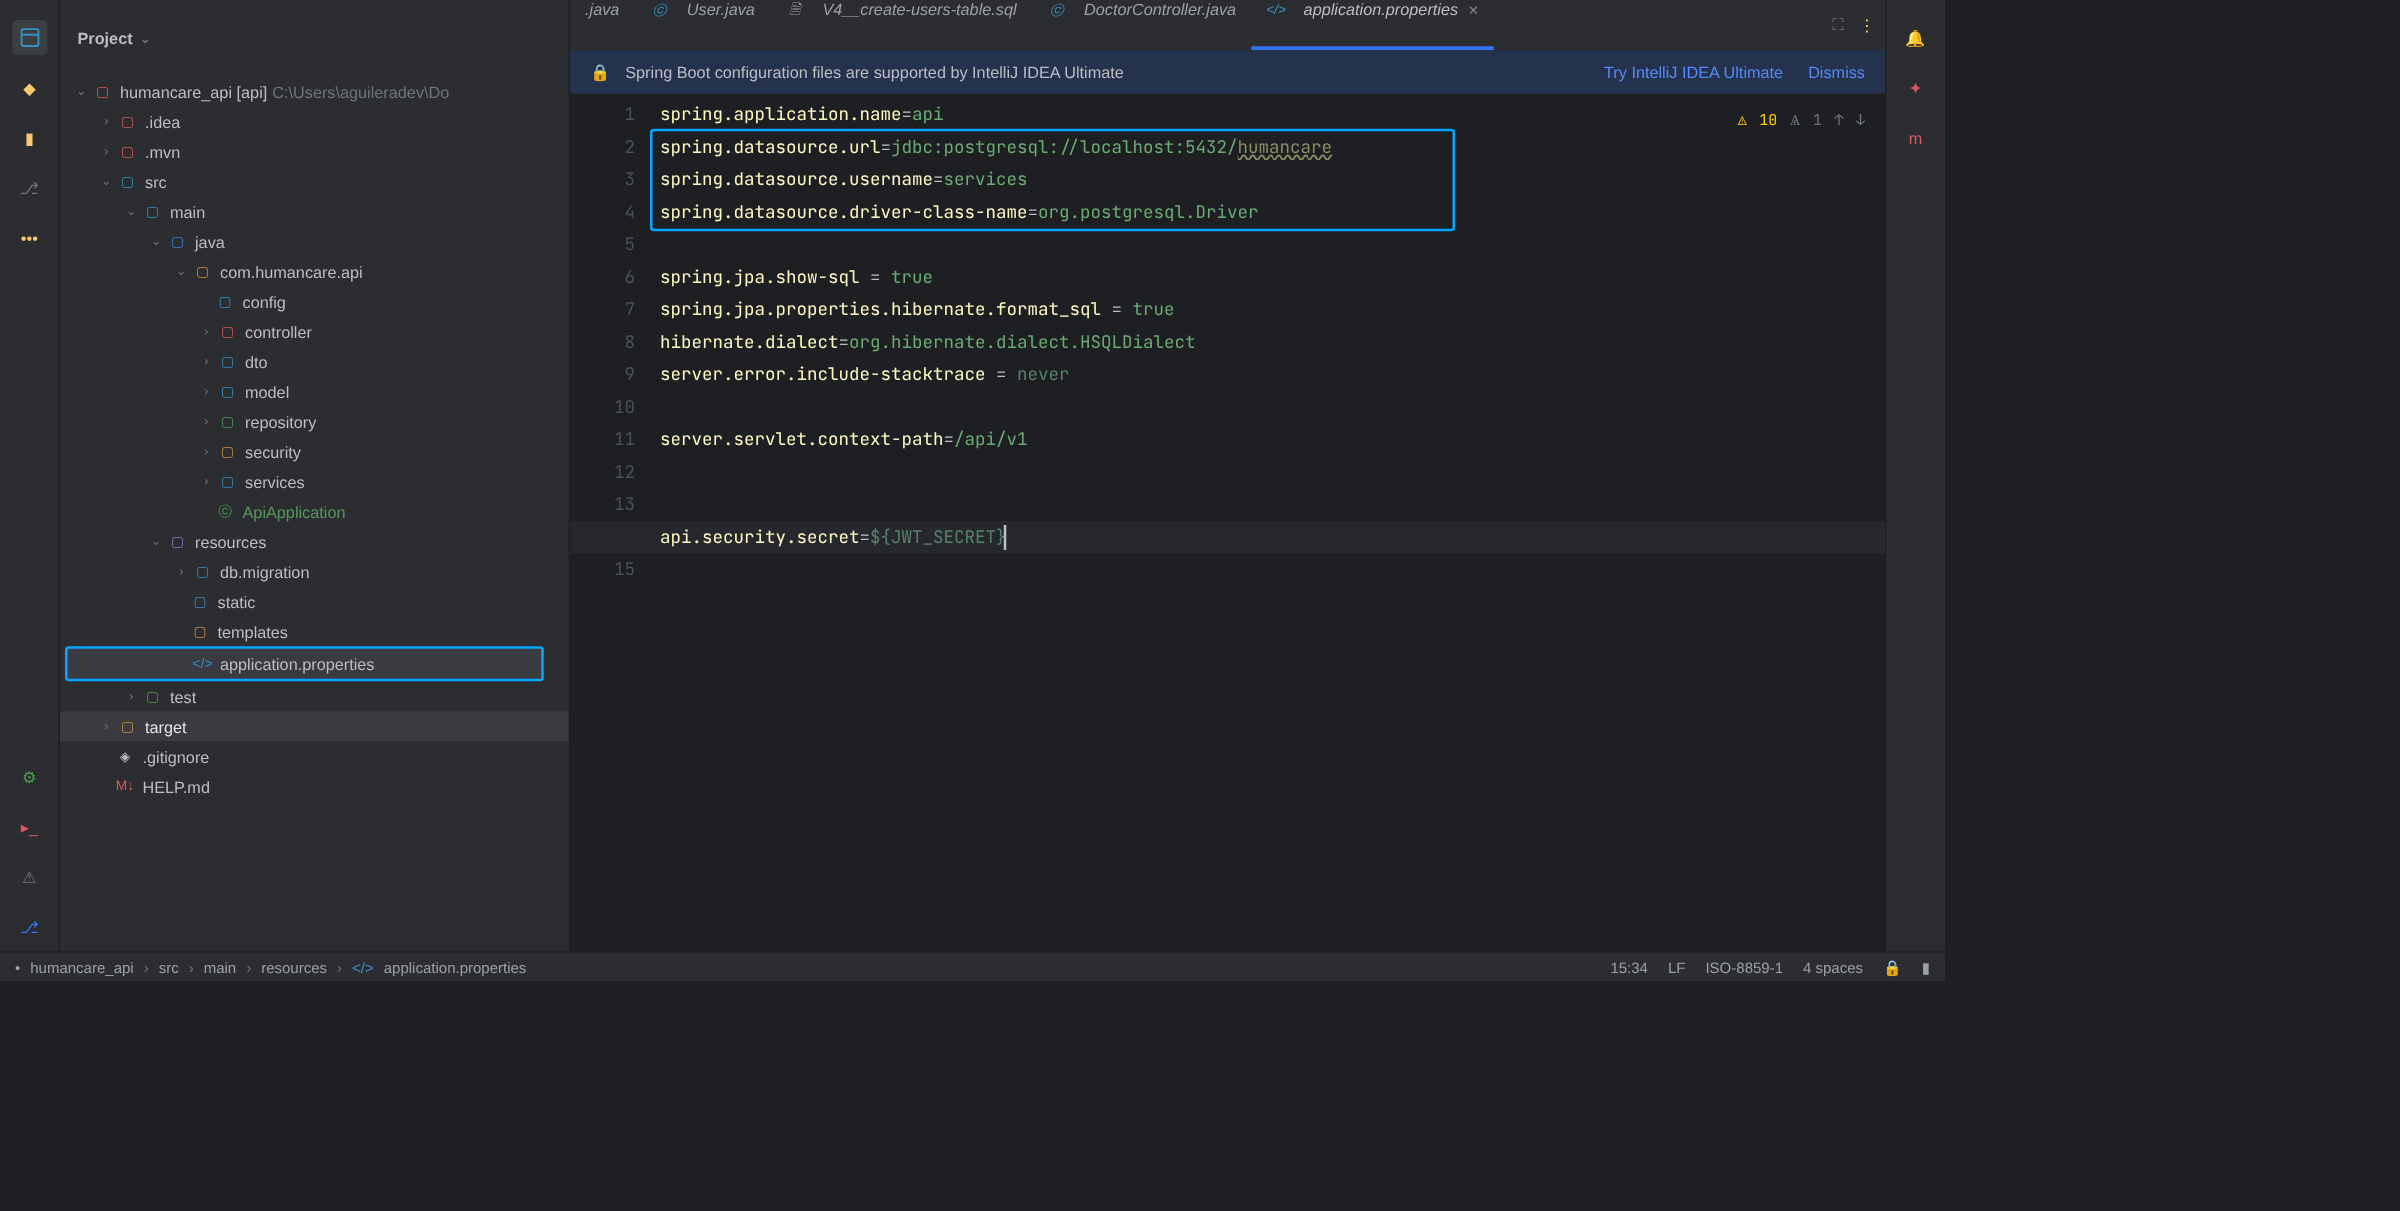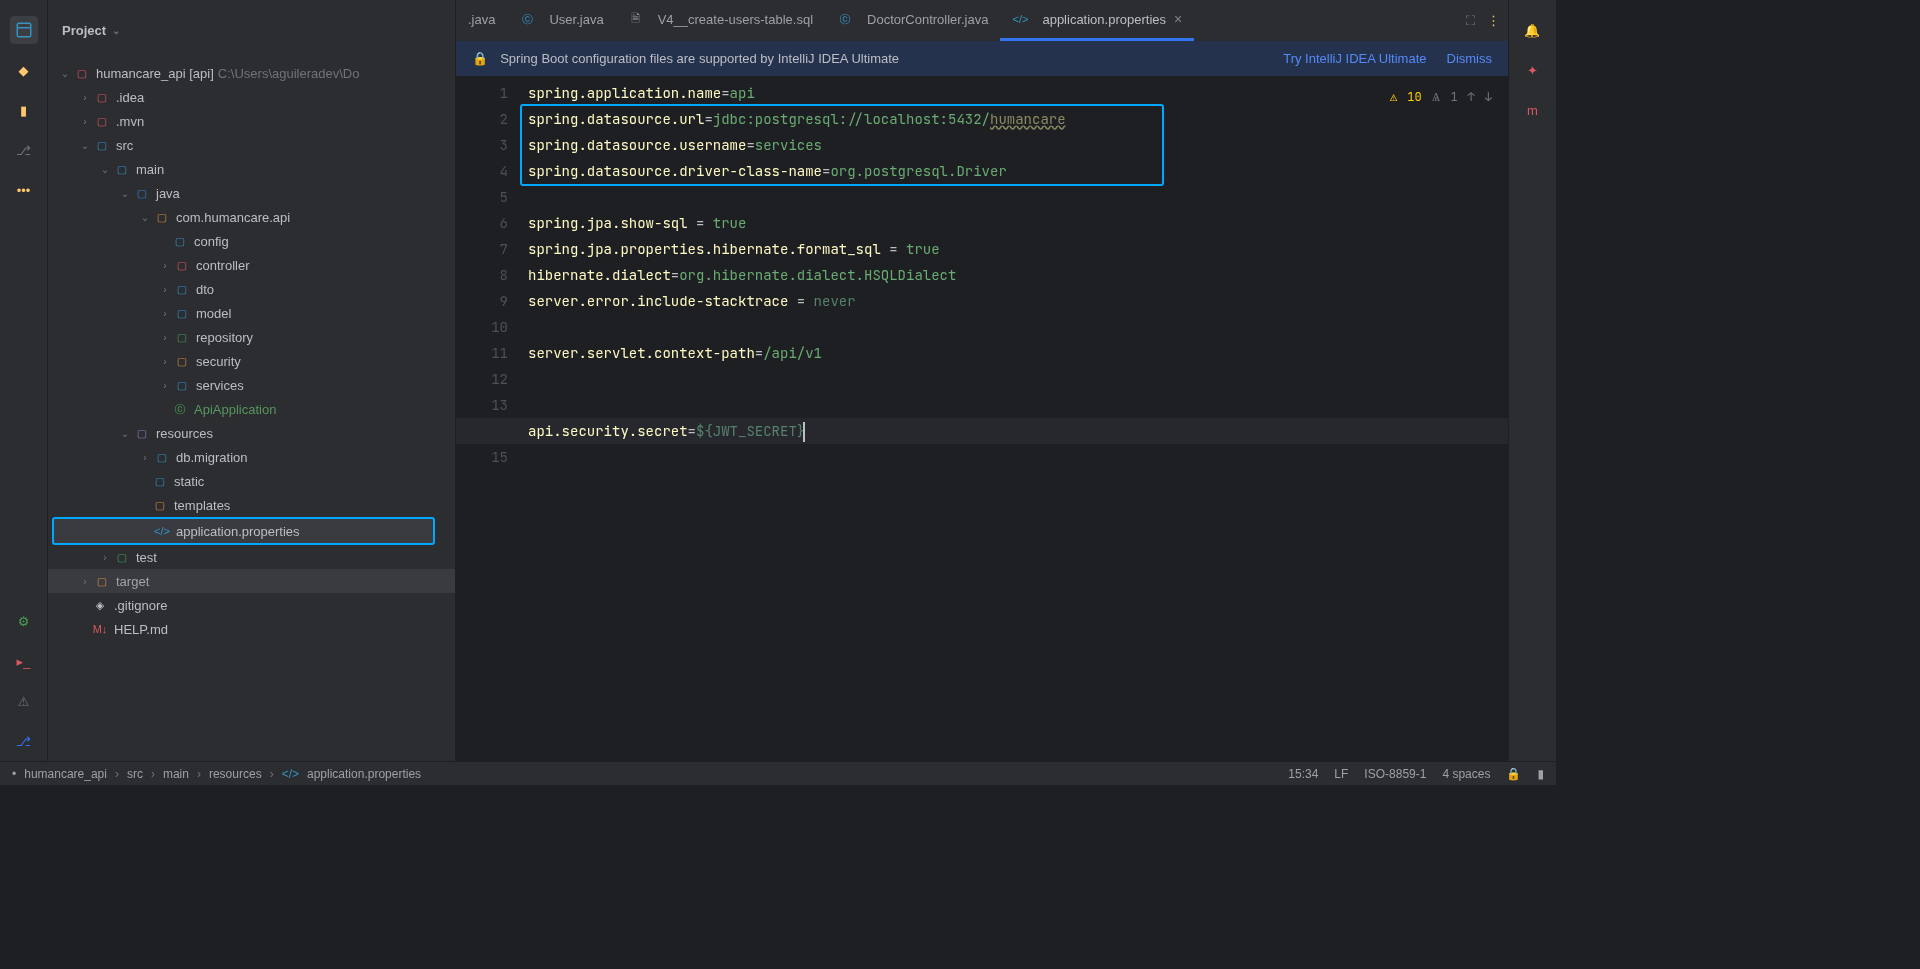--- a/index.html
+++ b/index.html
@@ -114,27 +114,28 @@
     
     .tabs {
       display: flex;
       background: #2b2d30;
       min-height: 40px;
       align-items: stretch;
       overflow: hidden;
     }
     .tab {
       display: flex;
-      align-items: flex-end;
-      padding: 11px 12px;
+      align-items: flex-start;
+      padding: 0 12px;
       gap: 8px;
       cursor: pointer;
       color: #9da0a8;
       border-bottom: 3px solid transparent;
       white-space: nowrap;
+      font-style: italic;
     }
     .tab.active {
       color: #bcbec4;
       border-bottom-color: #3574f0;
     }
     .tab-close { opacity: 0.6; font-size: 14px; }
     .tabs-right { margin-left: auto; display: flex; align-items: center; padding: 0 8px; gap: 12px; color: #6f737a; }
     
     .banner {
       background: #25324d;
@@ -345,21 +346,21 @@
         <span class="tree-label">application.properties</span>
       </div>
       <div class="tree-item" style="padding-left:50px">
         <span class="tree-chevron">›</span>
         <span class="tree-icon folder-green">▢</span>
         <span class="tree-label">test</span>
       </div>
       <div class="tree-item selected" style="padding-left:30px">
         <span class="tree-chevron">›</span>
         <span class="tree-icon folder-orange">▢</span>
-        <span class="tree-label" style="color:#a3a3a3">target</span>
+        <span class="tree-label" style="color:#e5e5e5">target</span>
       </div>
       <div class="tree-item" style="padding-left:44px">
         <span class="tree-icon">◈</span>
         <span class="tree-label">.gitignore</span>
       </div>
       <div class="tree-item" style="padding-left:44px">
         <span class="tree-icon" style="color:#db5860">M↓</span>
         <span class="tree-label">HELP.md</span>
       </div>
     </div>

